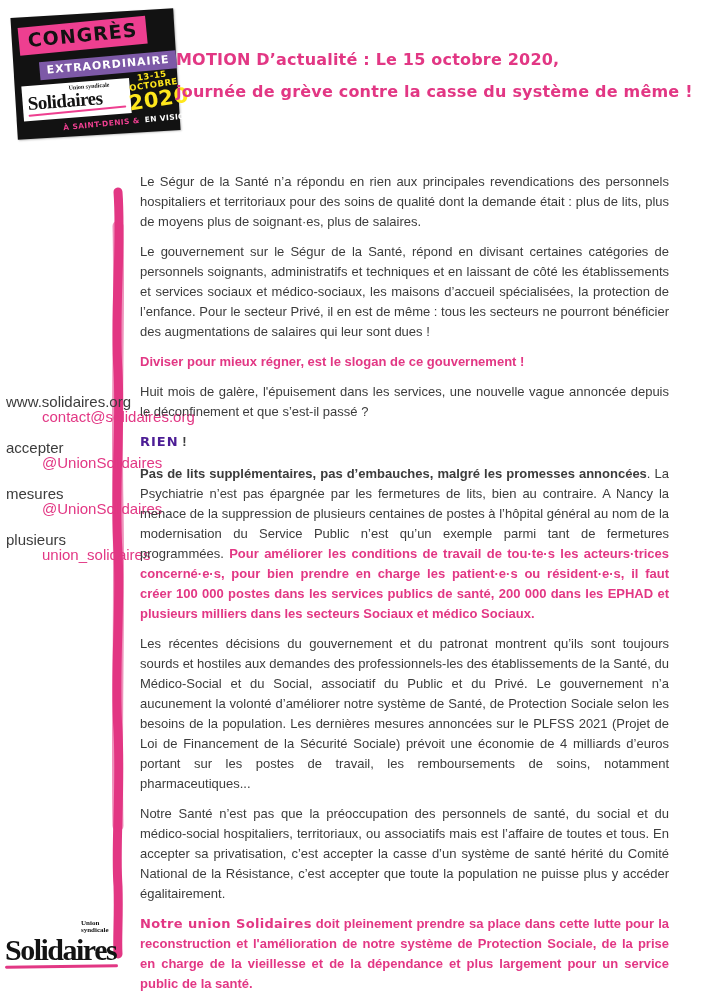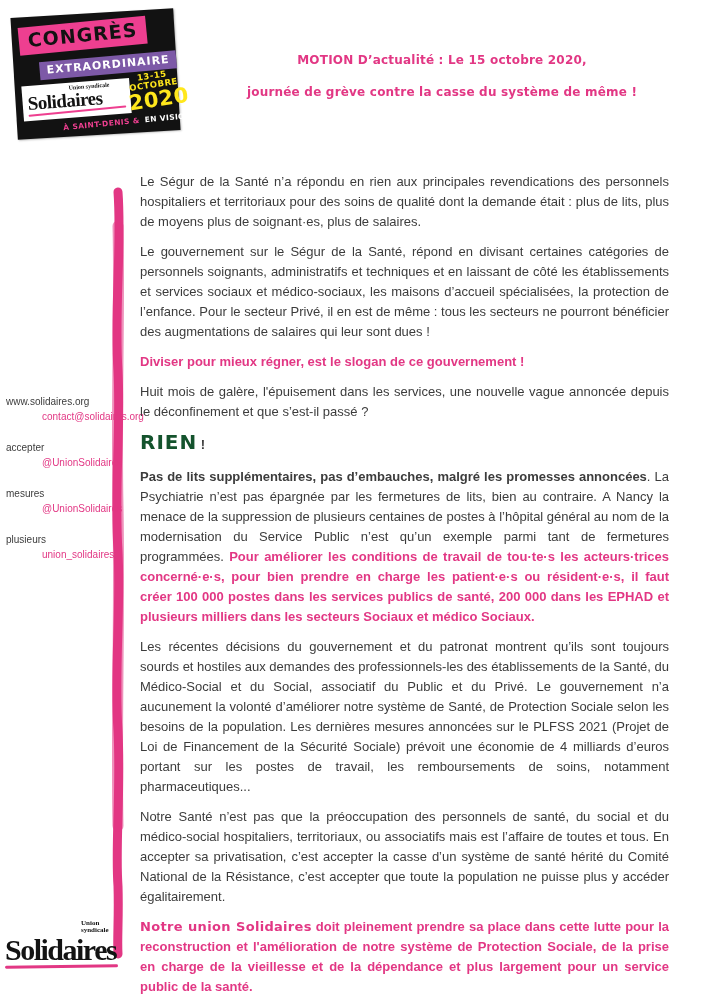--- a/index.html
+++ b/index.html
@@ -47,46 +47,46 @@
   }
   .cl-loc {
     position:absolute; left:46px; top:106px; font-size:7.5px; line-height:9px;
     white-space:nowrap; transform:rotate(-2deg); letter-spacing:.4px;
   }
   .loc-pink { color:#ee3f90; }
   .loc-white { color:#ffffff; margin-left:2px; }
 
   
   .page-title {
-    position:absolute; left:176px; top:44px; width:532px; text-align:center;
-    color:#e23784; font-size:12px; line-height:32px; letter-spacing:.2px;
+    position:absolute; left:176px; top:44px; width:532px; text-align:left;
+    color:#e23784; font-size:16px; line-height:32px; letter-spacing:.2px;
   }
 
   
   .brush { position:absolute; left:109px; top:186px; }
 
   
   .sidebar {
     position:absolute; left:6px; top:394px; width:106px;
-    font-size:10px; line-height:15px; color:#3c3c3c;
+    font-size:15px; line-height:15px; color:#3c3c3c;
   }
   .sb-group { margin-bottom:16px; }
   .sb-pink { color:#e23784;margin-left:36px; }
 
   
   .content {
     position:absolute; left:140px; top:172px; width:529px;
     font-size:13px; line-height:20px; color:#3c3c3c; text-align:justify;
   }
   .content p { margin:0 0 10px; }
   .pink-bold { color:#e23784; font-weight:bold; }
   .bold { font-weight:bold; }
   .rien { margin-bottom:12px !important; }
   .rien-word {
-    color:#14532d; font-size:20px; letter-spacing:1px;
+    color:#4c1d95; font-size:13px; letter-spacing:1px;
     font-family:"DejaVu Sans", sans-serif; font-weight:800;
   }
   .rien-mark { font-weight:bold; color:#3c3c3c; }
   .p9-lead { font-size:13px; letter-spacing:.3px; }
 
   
   .footer-logo { position:absolute; left:5px; top:920px; width:118px; }
   .fl-small {
     margin-left:76px; width:42px; font-size:7px; line-height:7px;
     font-family:"Liberation Serif", serif; font-weight:bold; color:#121212;

